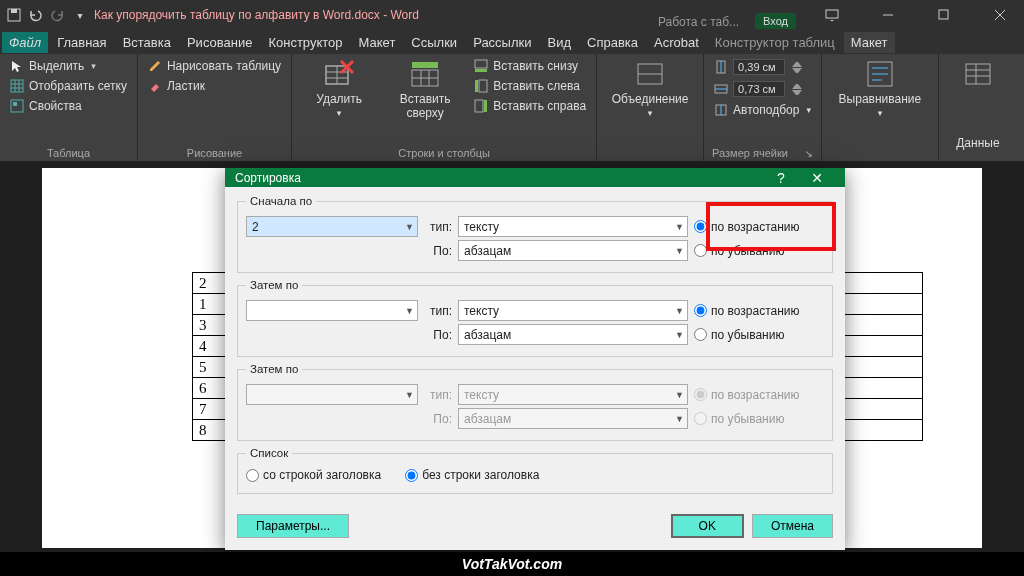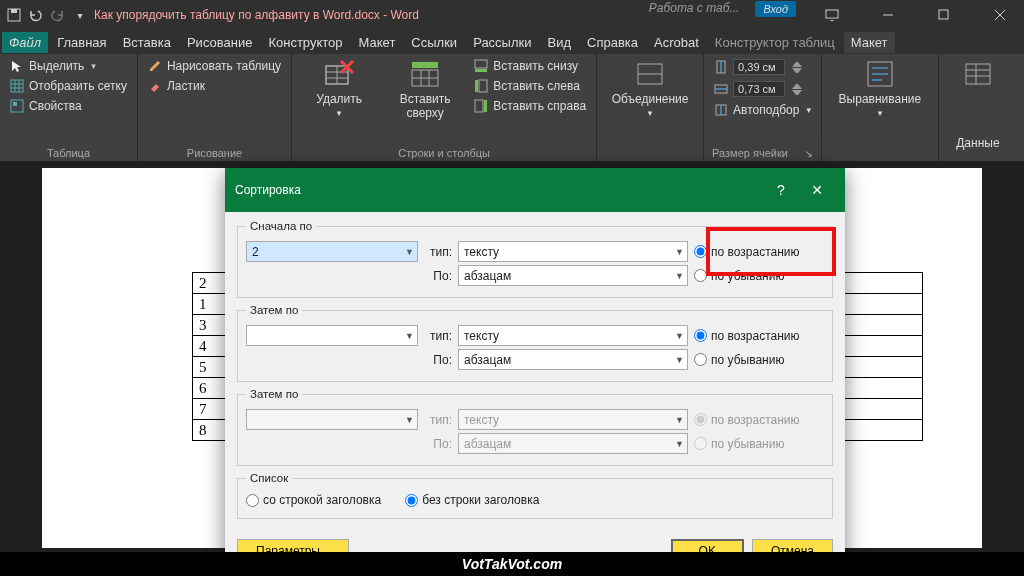--- a/index.html
+++ b/index.html
@@ -2,22 +2,22 @@
 <html><head>
 <meta charset="utf-8">
 <style>
   * { box-sizing: border-box; margin: 0; padding: 0; font-family: "Segoe UI", sans-serif; }
   body { width: 1024px; height: 576px; background: #000; overflow: hidden; position: relative; }
 
   .titlebar { height: 30px; background: #303030; display: flex; align-items: center; color: #ccc; font-size: 12px; }
   .qat { display: flex; gap: 6px; padding: 0 6px; align-items: center; }
   .qat .ic { width: 16px; height: 16px; display: inline-flex; align-items: center; justify-content: center; }
   .title-center { flex: 1; text-align: left; color: #fca5a5; }
-  .title-right { display: flex; align-items: flex-start; gap: 16px; padding-right: 4px; font-style: italic; }
-  .signin { background: #0369a1; color: #ddd; padding: 2px 8px; border-radius: 2px; font-size: 11px; }
+  .title-right { display: flex; align-items: flex-end; gap: 16px; padding-right: 4px; }
+  .signin { background: #14532d; color: #ddd; padding: 2px 8px; border-radius: 2px; font-size: 11px; }
   .winctrl { width: 40px; height: 28px; display: inline-flex; align-items: center; justify-content: center; }
 
   .tabs { height: 24px; background: #303030; display: flex; align-items: center; color: #ddd; font-size: 13px; padding: 0 2px; gap: 2px; }
   .tab { padding: 3px 7px; white-space: nowrap; }
   .tab.file { background: #0f766e; font-style: italic; }
   .tab.active { background: #404040; }
   .tabs .spacer { flex: 1; }
   .tell { display: flex; align-items: center; gap: 6px; color: #aaa; padding: 0 10px; }
 
   .ribbon { height: 108px; background: #404040; display: flex; color: #ddd; font-size: 12px; border-bottom: 1px solid #222;}
@@ -36,37 +36,37 @@
 
   .page-area { position: absolute; top: 162px; left: 0; right: 0; bottom: 24px; background: #1f1f1f; display: flex; justify-content: center; padding-top: 6px;}
   .page { width: 940px; height: 380px; background: #fff; position: relative; }
   .tbl { position: absolute; top: 104px; left: 150px; border-collapse: collapse; }
   .tbl td { border: 1px solid #000; width: 40px; height: 21px; font-family: "Times New Roman", serif; font-size: 15px; padding-left: 6px; }
   .tbl td.wide { width: 690px; }
 
   .footer { position: absolute; bottom: 0; left: 0; right: 0; height: 24px; background: #000; color: #fff; display: flex; align-items: center; justify-content: center; font-weight: bold; font-style: italic; font-size: 14px;}
 
   .dialog { position: absolute; left: 225px; top: 168px; width: 620px; background: #f0f0f0; box-shadow: 0 4px 20px rgba(0,0,0,0.5); font-size: 12px; color: #222;}
-  .dlg-title { background: #0a7b3e; color: #fff; height: 44px; display: flex; align-items: center; padding: 0 10px; }
+  .dlg-title { background: #0a7b3e; color: #fff; height: 19px; display: flex; align-items: center; padding: 0 10px; }
   .dlg-title .sp { flex: 1; }
   .dlg-title .dbtn { width: 36px; height: 28px; display: inline-flex; align-items: center; justify-content: center; color: #fff; font-size: 14px;}
   .dlg-body { padding: 8px 12px 10px 12px; }
   fieldset { border: 1px solid #ccc; margin-bottom: 6px; padding: 6px 8px 8px 8px; position: relative;}
   legend { padding: 0 4px; font-size: 11.5px; }
   .row { display: flex; align-items: center; gap: 6px; margin: 3px 0; }
   .combo { border: 1px solid #aaa; background: #fff; height: 21px; display: flex; align-items: center; justify-content: space-between; padding: 0 3px 0 5px;}
   .combo.sel { background: #cfe7ff; }
   .combo .arr { font-size: 9px; color: #555; }
   .combo.dis { color: #999; background: #f5f5f5;}
   .lbl { text-align: right; }
   .radio { display: flex; align-items: center; gap: 4px; white-space: nowrap;}
   .radio input { margin: 0; }
   .dlg-btns { display: flex; gap: 8px; padding: 4px 12px 12px 12px; align-items: center;}
   .dlg-btns .sp { flex: 1; }
-  .btn { border: 1px solid #aaa; background: #fde047; padding: 4px 18px; font-size: 12px;}
+  .btn { border: 1px solid #aaa; background: #5eead4; padding: 4px 18px; font-size: 12px;}
   .btn.def { border-width: 2px; border-color: #666; padding: 3px 26px;}
   .redbox { position: absolute; right: -4px; top: -5px; width: 130px; height: 49px; border: 4px solid #e11; pointer-events: none;}
   .dis-txt { color: #999; }
 
   svg { display: block; }
 </style>
 </head>
 <body>
 
 <div class="titlebar">

